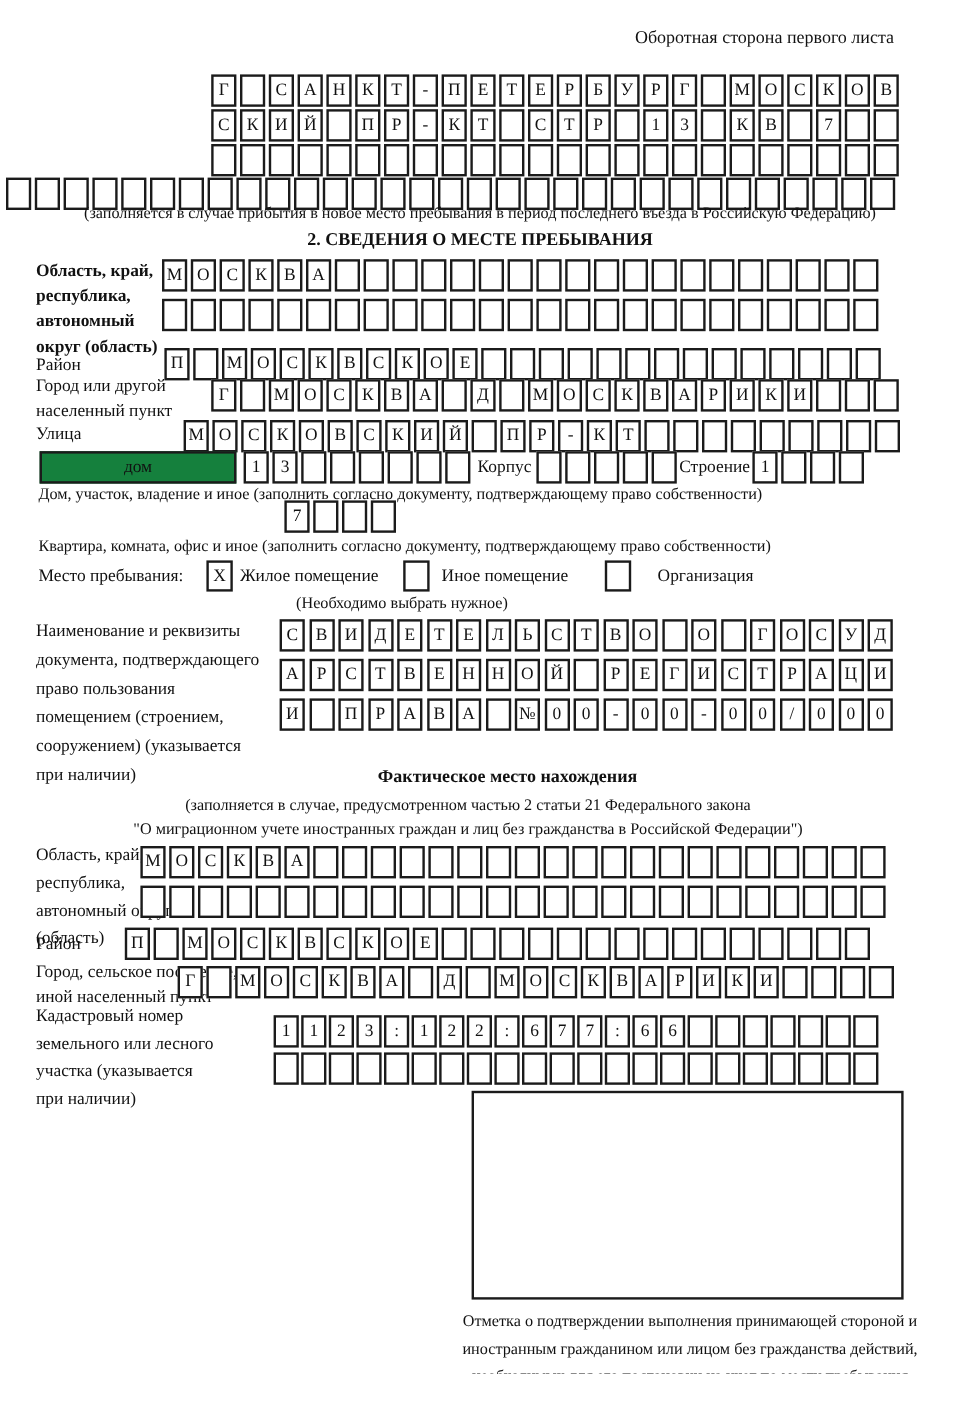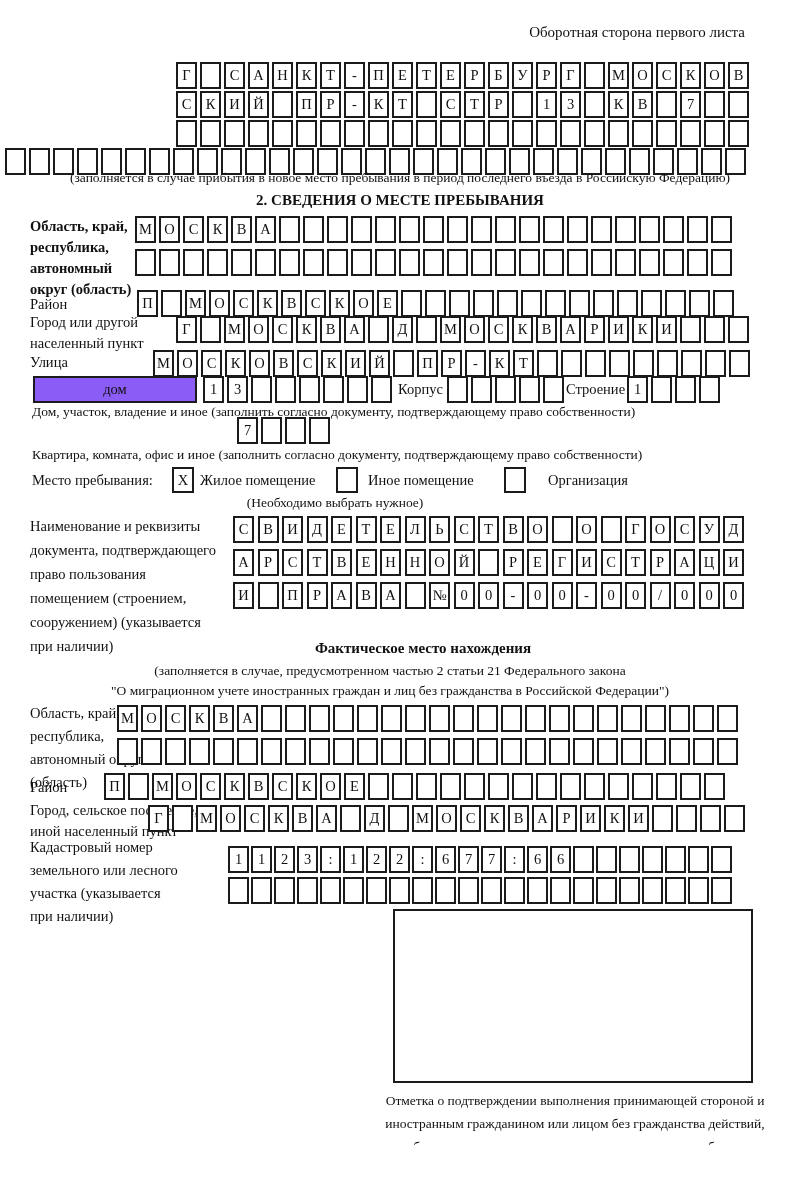--- a/index.html
+++ b/index.html
@@ -17,21 +17,21 @@
   .bold{font-weight:bold;}
   .cellrow{position:absolute;display:flex;gap:3px;}
   .cell{
     width:21px;height:27px;box-sizing:border-box;border:2px solid #1b1b1b;
     display:flex;align-items:center;justify-content:center;
     font-size:14.5px;font-family:"Liberation Serif","DejaVu Serif",serif;
     background:#fff;flex:0 0 auto;
   }
   .labelbox{
     box-sizing:border-box;border:2px solid #1b1b1b;display:flex;
-    align-items:center;justify-content:center;font-size:14.5px;background:#8b5cf6;
+    align-items:center;justify-content:center;font-size:14.5px;background:#15803d;
   }
   .cb{
     width:22px;height:26px;box-sizing:border-box;border:2px solid #1b1b1b;
     display:flex;align-items:center;justify-content:center;font-size:14.5px;background:#fff;
   }
   .bigbox{box-sizing:border-box;border:2px solid #1b1b1b;background:#fff;}
 </style>
 </head>
 <body>
 

